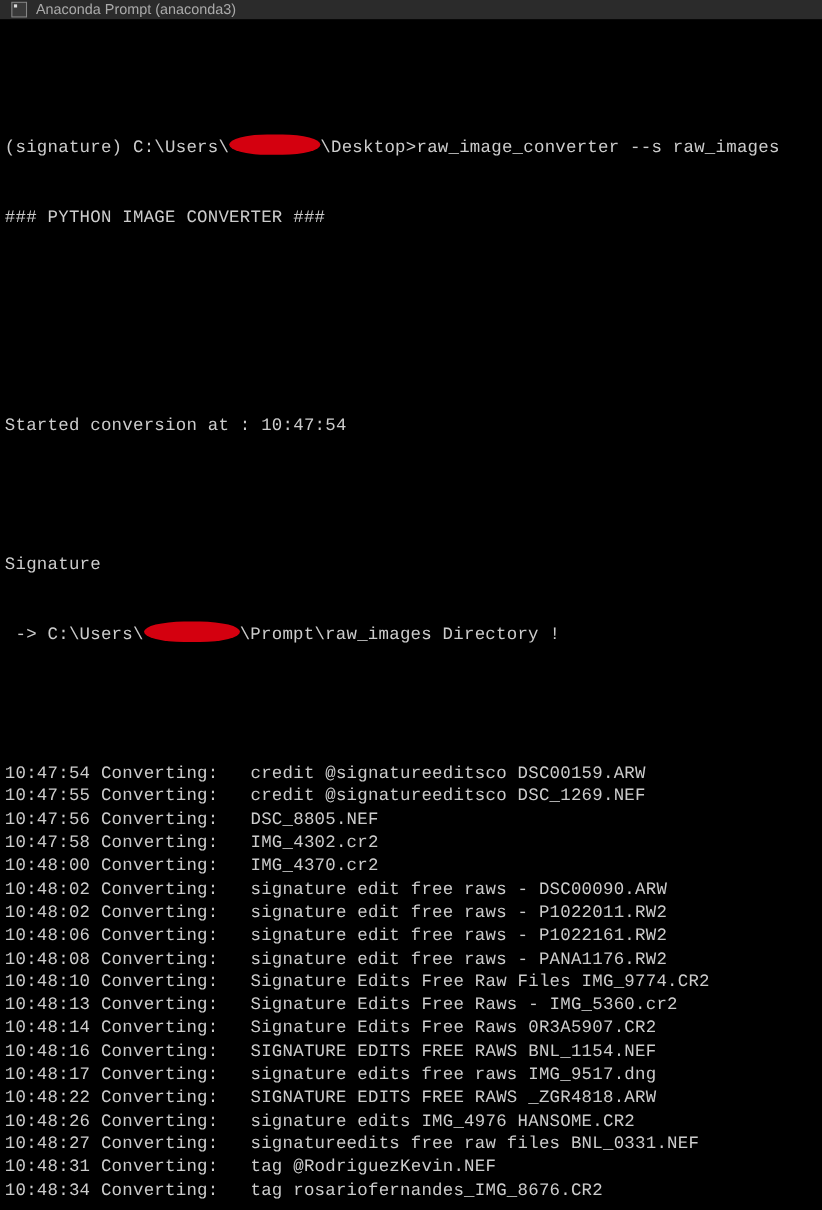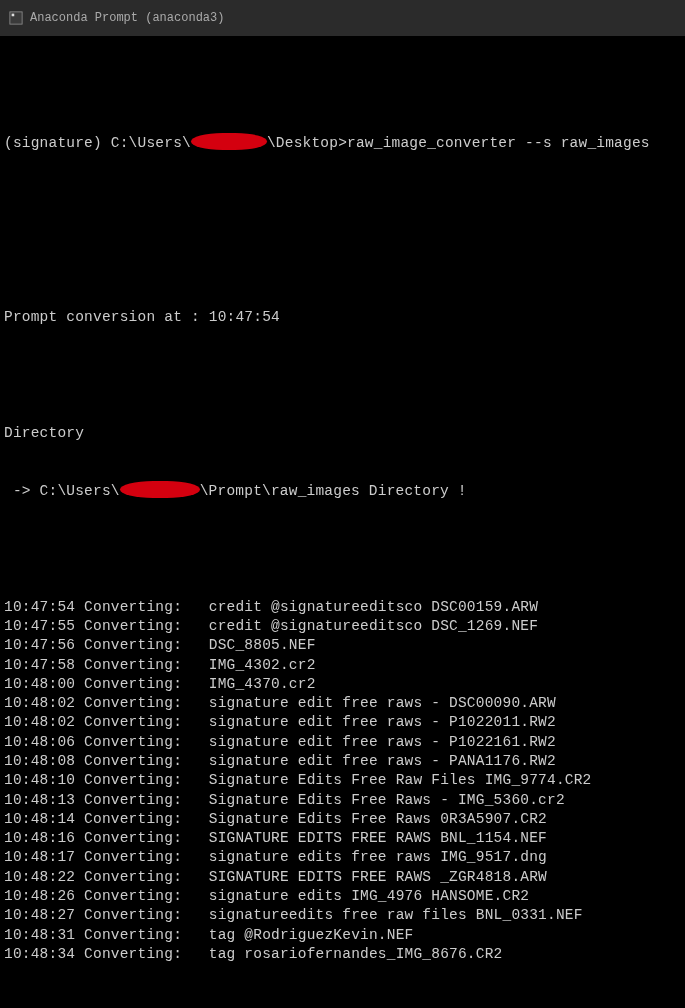--- a/index.html
+++ b/index.html
@@ -6,27 +6,27 @@
     body {
       width: 685px;
       height: 1008px;
       background: #000;
       font-family: "Consolas", "Courier New", monospace;
       font-size: 14.5px;
       color: #ccc;
       overflow: hidden;
     }
     .titlebar {
-      height: 36px;
+      height: 16px;
       background: #2b2b2b;
       display: flex;
       align-items: center;
       padding: 0 8px;
       color: #aaa;
-      font-family: Liberation Mono, monospace;
+      font-family: Liberation Sans, sans-serif;
       font-size: 12px;
     }
     .titlebar .icon {
       width: 16px;
       height: 16px;
       margin-right: 6px;
       display: inline-flex;
       align-items: center;
       justify-content: center;
     }
@@ -60,25 +60,26 @@
         <rect x="1" y="1" width="14" height="14" fill="#3a3a3a" stroke="#888" stroke-width="1"></rect>
         <rect x="3" y="3" width="3" height="3" fill="#ddd"></rect>
       </svg>
   </span>
   <span>Anaconda Prompt (anaconda3)</span>
 </div>
 
 <div class="terminal">
   <div class="blank"></div>
   <div class="line"><span>(signature) C:\Users\</span><span class="redact redact-1"></span><span>\Desktop&gt;raw_image_converter --s raw_images</span></div>
+  <div class="line">### PYTHON IMAGE CONVERTER ###</div>
   <div class="blank"></div>
   <div class="blank"></div>
-  <div class="line">Prompt conversion at : 10:47:54</div>
+  <div class="line">Started conversion at : 10:47:54</div>
   <div class="blank"></div>
-  <div class="line">Directory</div>
+  <div class="line">Signature</div>
   <div class="line"><span> -&gt; C:\Users\</span><span class="redact redact-2"></span><span>\Prompt\raw_images Directory !</span></div>
   <div class="blank"></div>
   <div id="converting-block"><div class="line">10:47:54 Converting:   credit @signatureeditsco DSC00159.ARW</div><div class="line">10:47:55 Converting:   credit @signatureeditsco DSC_1269.NEF</div><div class="line">10:47:56 Converting:   DSC_8805.NEF</div><div class="line">10:47:58 Converting:   IMG_4302.cr2</div><div class="line">10:48:00 Converting:   IMG_4370.cr2</div><div class="line">10:48:02 Converting:   signature edit free raws - DSC00090.ARW</div><div class="line">10:48:02 Converting:   signature edit free raws - P1022011.RW2</div><div class="line">10:48:06 Converting:   signature edit free raws - P1022161.RW2</div><div class="line">10:48:08 Converting:   signature edit free raws - PANA1176.RW2</div><div class="line">10:48:10 Converting:   Signature Edits Free Raw Files IMG_9774.CR2</div><div class="line">10:48:13 Converting:   Signature Edits Free Raws - IMG_5360.cr2</div><div class="line">10:48:14 Converting:   Signature Edits Free Raws 0R3A5907.CR2</div><div class="line">10:48:16 Converting:   SIGNATURE EDITS FREE RAWS BNL_1154.NEF</div><div class="line">10:48:17 Converting:   signature edits free raws IMG_9517.dng</div><div class="line">10:48:22 Converting:   SIGNATURE EDITS FREE RAWS _ZGR4818.ARW</div><div class="line">10:48:26 Converting:   signature edits IMG_4976 HANSOME.CR2</div><div class="line">10:48:27 Converting:   signatureedits free raw files BNL_0331.NEF</div><div class="line">10:48:31 Converting:   tag @RodriguezKevin.NEF</div><div class="line">10:48:34 Converting:   tag rosariofernandes_IMG_8676.CR2</div></div>
   
   
   
   
 </div>
 
 </body></html>

